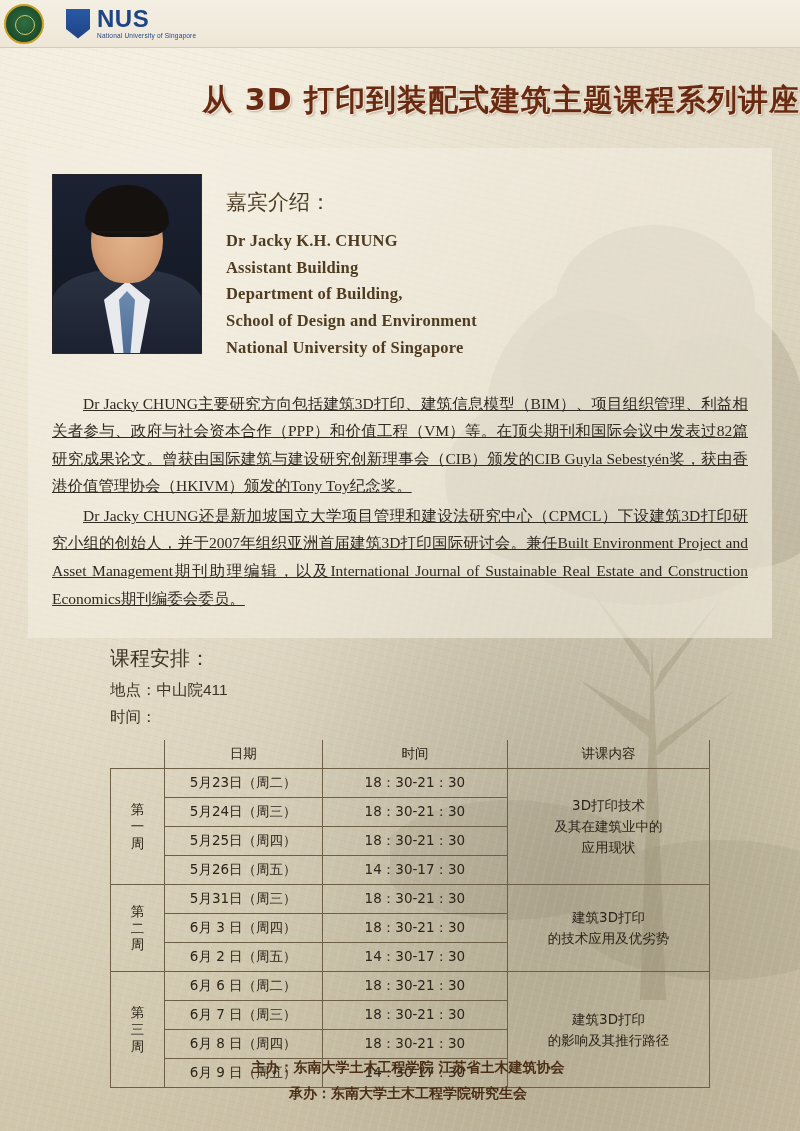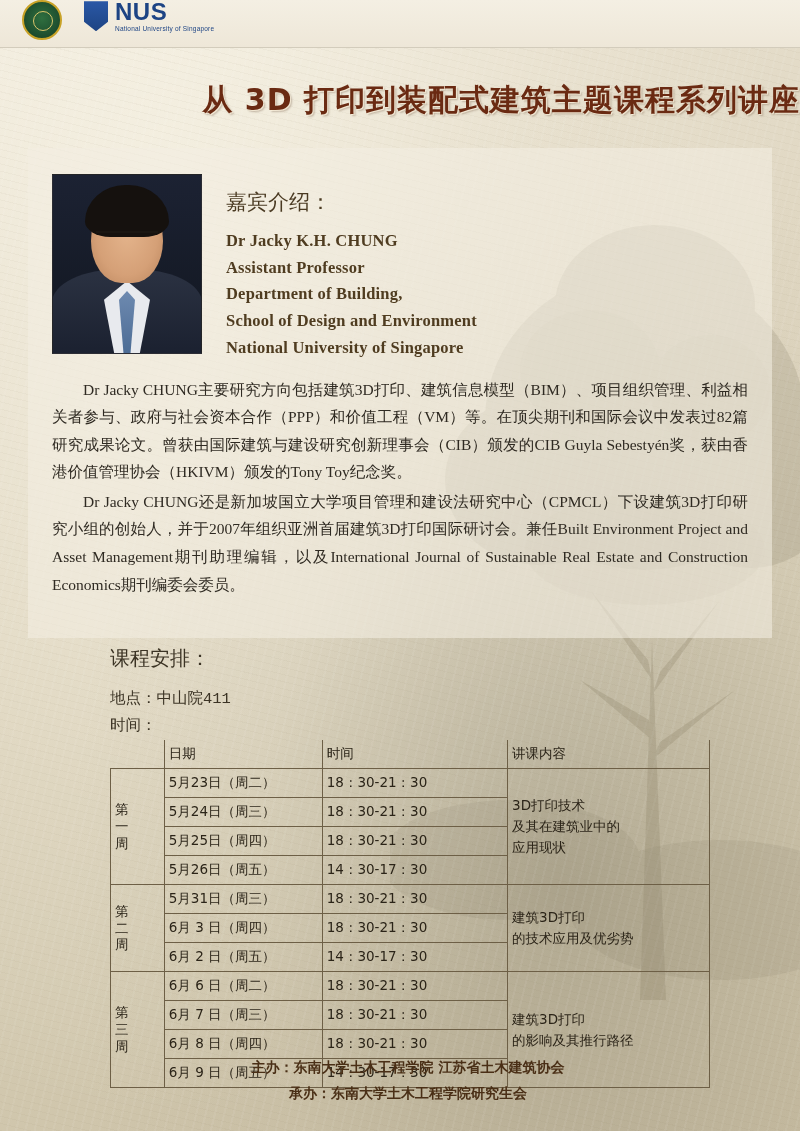--- a/index.html
+++ b/index.html
@@ -45,22 +45,22 @@
   }
   .bg-art svg { display: block; }
 
   .topbar {
     position: absolute;
     top: 0; left: 0; right: 0;
     height: 48px;
     background: linear-gradient(180deg, #f4efe3 0%, #eee7d8 100%);
     border-bottom: 1px solid rgba(150,140,115,0.35);
     display: flex;
-    align-items: flex-start;
-    padding-left: 22px;
+    align-items: center;
+    padding-left: 4px;
     box-sizing: border-box;
   }
   .logo-seu {
     width: 36px; height: 36px;
     border-radius: 50%;
     background: radial-gradient(circle at 50% 45%, #2f6f3f 0%, #1f5130 60%, #153a22 100%);
     border: 2px solid #c8a227;
     position: relative;
     flex: none;
   }
@@ -206,65 +206,66 @@
   .guest-line {
     font-family: "Liberation Serif", serif;
     font-weight: bold;
     font-size: 16.5px;
     color: #4f3c20;
     line-height: 1.62;
     letter-spacing: 0.2px;
   }
 
   .bio {
-    margin-top: 14px;
+    margin-top: 28px;
     font-family: "Liberation Serif", serif;
     font-size: 15.5px;
     color: #2f2a22;
     line-height: 1.78;
     text-align: justify;
+    text-decoration: underline;
   }
   .bio p {
     margin: 0 0 2px 0;
     text-indent: 2em;
   }
 
   .schedule {
     position: absolute;
     left: 110px;
     top: 645px;
     width: 600px;
   }
   .sched-title {
     font-family: "DejaVu Sans", sans-serif;
     font-size: 20px;
     color: #3b3324;
-    margin-bottom: 16px;
+    margin-bottom: 8px;
   }
   .sched-line {
-    font-family: Liberation Mono, monospace;
+    font-family: Liberation Sans, sans-serif;
     font-size: 15.5px;
     color: #3b3324;
     margin-bottom: 6px;
   }
 
   table.sched {
     position: absolute;
     left: 110px;
     top: 740px;
     width: 600px;
     border-collapse: collapse;
     font-family: "DejaVu Sans", sans-serif;
     font-size: 13.5px;
     color: #2b2418;
   }
   table.sched td, table.sched th {
     border: 1px solid #6d5f46;
     padding: 3px 4px;
-    text-align: left;
+    text-align: center;
     font-weight: normal;
     height: 22px;
   }
   table.sched thead th {
     border-top: none;
     font-size: 13.5px;
   }
   table.sched thead th.noline {
     border-left: none;
     border-top: none;
@@ -348,21 +349,21 @@
         <div class="body"></div>
         <div class="shirt"></div>
         <div class="tie"></div>
         <div class="face"></div>
         <div class="hair"></div>
         <div class="glasses"></div>
       </div>
       <div class="guest-info">
         <div class="guest-label">嘉宾介绍：</div>
         <div class="guest-line">Dr Jacky K.H. CHUNG</div>
-        <div class="guest-line">Assistant Professor</div>
+        <div class="guest-line">Assistant Building</div>
         <div class="guest-line">Department of Building,</div>
         <div class="guest-line">School of Design and Environment</div>
         <div class="guest-line">National University of Singapore</div>
       </div>
     </div>
 
     <div class="bio">
       <p>Dr Jacky CHUNG主要研究方向包括建筑3D打印、建筑信息模型（BIM）、项目组织管理、利益相关者参与、政府与社会资本合作（PPP）和价值工程（VM）等。在顶尖期刊和国际会议中发表过82篇研究成果论文。曾获由国际建筑与建设研究创新理事会（CIB）颁发的CIB Guyla Sebestyén奖，获由香港价值管理协会（HKIVM）颁发的Tony Toy纪念奖。</p>
       <p>Dr Jacky CHUNG还是新加坡国立大学项目管理和建设法研究中心（CPMCL）下设建筑3D打印研究小组的创始人，并于2007年组织亚洲首届建筑3D打印国际研讨会。兼任Built Environment Project and Asset Management期刊助理编辑，以及International Journal of Sustainable Real Estate and Construction Economics期刊编委会委员。</p>
     </div>

